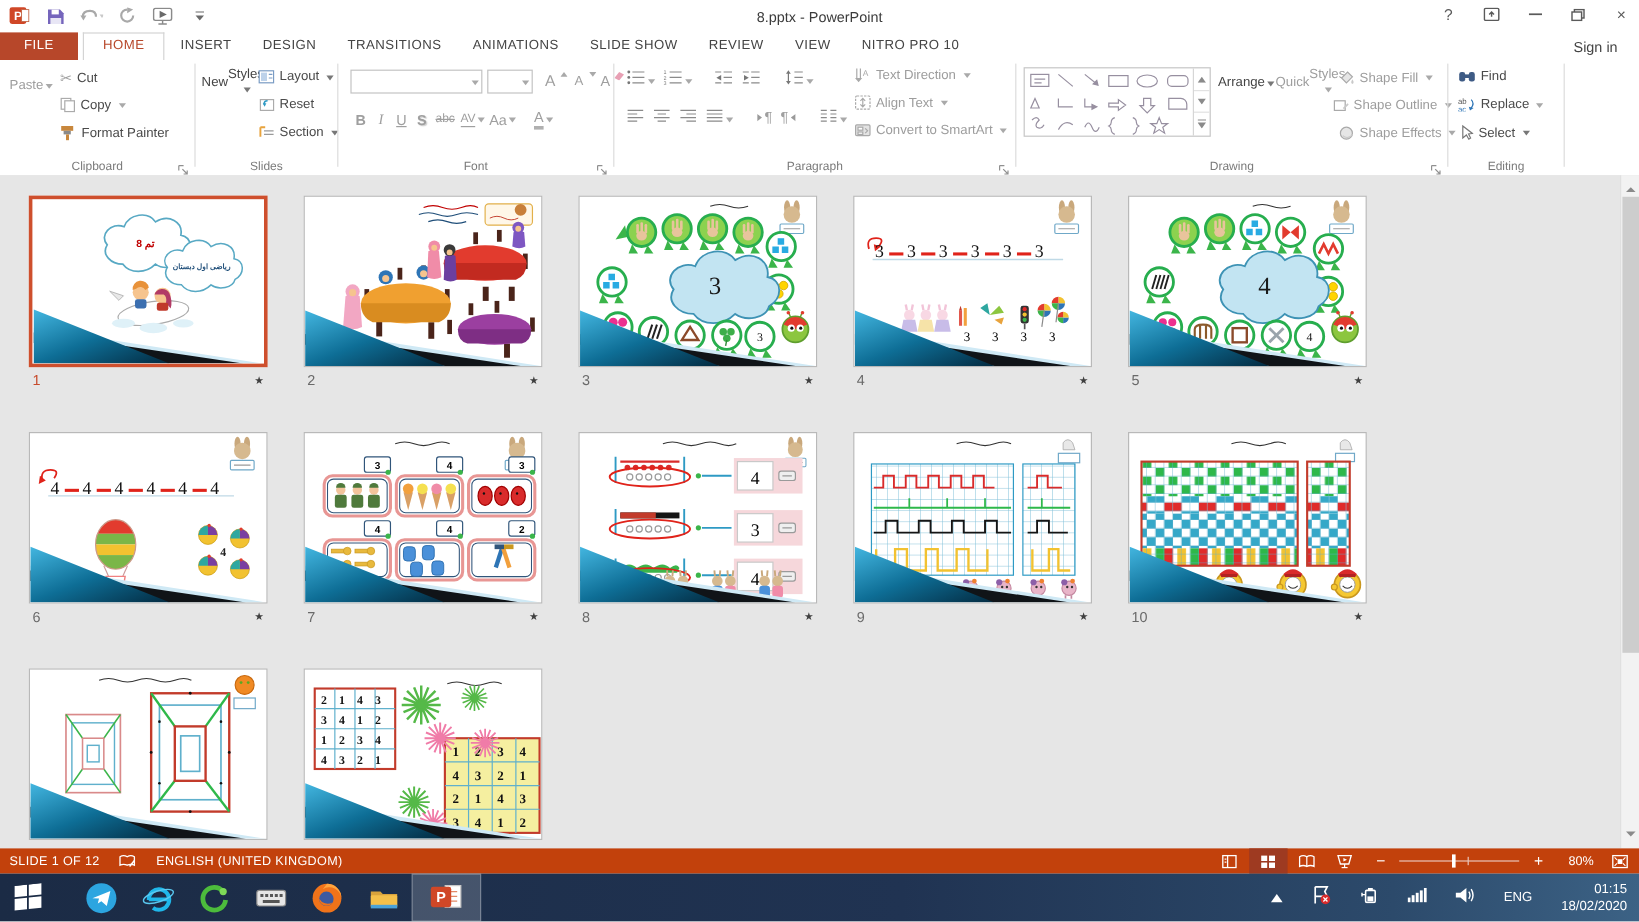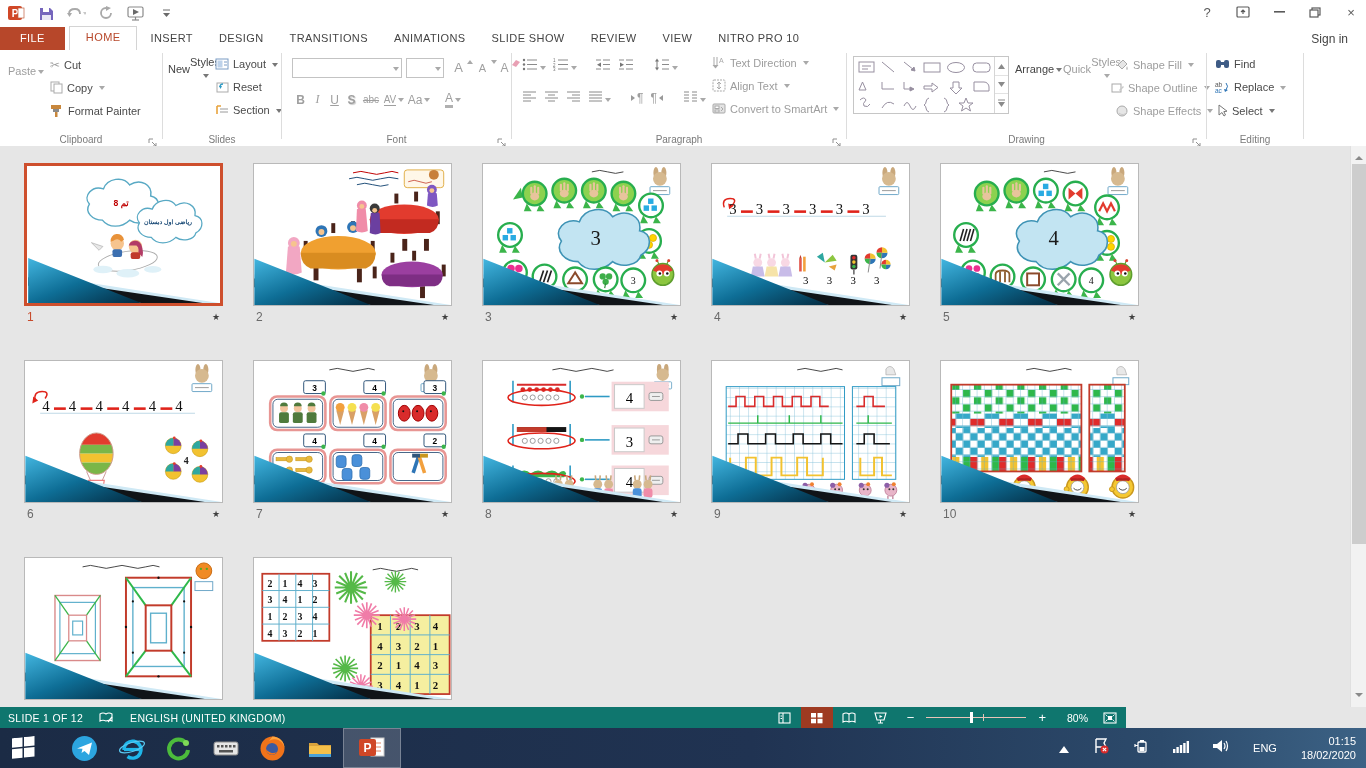--- a/index.html
+++ b/index.html
@@ -9,21 +9,21 @@
 
 #topband{position:absolute;left:0;top:0;width:1366px;height:146px;background:#FFFFFF;border-bottom:1px solid #CFCFCF}
 #titlebar{position:absolute;left:0;top:0;width:1366px;height:28px}
 #qat{position:absolute;left:6px;top:3px;display:flex;align-items:center;gap:10px}
 .qbtn{display:flex;align-items:center;justify-content:center;width:20px;height:20px}
 #wintitle{position:absolute;left:0;top:7px;width:1366px;text-align:center;font-size:12px;color:#3B3B3B}
 #winctl{position:absolute;right:4px;top:2px;display:flex;gap:14px;align-items:center;color:#5A5A5A;font-size:13px}
 .wbtn{width:22px;height:20px;display:flex;align-items:center;justify-content:center}
 #signin{position:absolute;right:18px;top:32px;font-size:12px;color:#444}
 
-#tabrow{position:absolute;left:0;top:27px;width:1366px;height:23px;display:flex;align-items:flex-end}
+#tabrow{position:absolute;left:0;top:27px;width:1366px;height:23px;display:flex;align-items:center}
 .tab{font-size:11px;letter-spacing:.4px;color:#444;padding:5px 13px 6px;cursor:default}
 .tab.file{background:#B7472A;color:#fff;padding:5px 20px 6px;margin-right:4px}
 .tab.active{background:#fff;color:#B7472A;border:1px solid #D4D4D4;border-bottom:none;padding:4px 16px 7px}
 
 #ribbon{position:absolute;left:0;top:50px;width:1366px;height:96px;background:#fff}
 .gsep{position:absolute;top:3px;width:1px;height:86px;background:#DDDDDD}
 .glabel{position:absolute;bottom:1px;width:100%;text-align:center;font-size:10px;color:#7A7A7A}
 .group{position:absolute;top:0;height:96px}
 .big{position:absolute;display:flex;flex-direction:row;align-items:center;font-size:11px;color:#444;line-height:13px;text-align:center}
 .srow{position:absolute;display:flex;align-items:center;gap:4px;font-size:11px;color:#4a4a4a;white-space:nowrap}
@@ -43,21 +43,21 @@
 .thumb svg{position:absolute;left:0;top:0}
 .meta{position:absolute;left:0;top:145px;width:199px;height:18px;font-size:12px;color:#6A6A6A;display:flex;justify-content:space-between;align-items:center;padding:0 3px}
 .meta .num.sel{color:#C74B2C}
 .star{font-size:9px;color:#3F3F3F}
 
 #vscroll{position:absolute;right:0;top:146px;width:16px;height:561px;background:#F2F2F2;border-left:1px solid #E0E0E0}
 #vthumb{position:absolute;left:1px;top:18px;width:14px;height:380px;background:#CDCDCD}
 .sarrow{position:absolute;left:4px;width:0;height:0;border:4px solid transparent}
 #collapse{position:absolute;right:20px;top:131px;width:9px;height:9px;border-left:2px solid #777;border-top:2px solid #777;transform:rotate(45deg)}
 
-#statusbar{position:absolute;left:0;top:707px;width:1126px;height:21px;background:#0f766e;color:#fff;font-size:10.5px;display:flex;align-items:center}
+#statusbar{position:absolute;left:0;top:707px;width:1366px;height:21px;background:#c2410c;color:#fff;font-size:10.5px;display:flex;align-items:center}
 #statusbar .seg{display:flex;align-items:center}
 .viewbtn{width:32px;height:21px;display:flex;align-items:center;justify-content:center}
 .viewbtn.on{background:#9E3A21}
 #zoomtrack{position:relative;width:100px;height:1px;background:#E8C4B8;margin:0 8px}
 #zoomthumb{position:absolute;left:44px;top:-5px;width:3px;height:11px;background:#fff}
 #zoomtick{position:absolute;left:57px;top:-3px;width:1px;height:7px;background:#E8C4B8}
 
 #taskbar{position:absolute;left:0;top:728px;width:1366px;height:40px;background:linear-gradient(90deg,#1B2B45 0%,#203352 55%,#2C4A6B 85%,#3C6285 100%);display:flex;align-items:center;color:#fff}
 .tslot{width:47px;height:40px;display:flex;align-items:center;justify-content:center}
 .tslot.active{background:rgba(255,255,255,.18);border:1px solid rgba(255,255,255,.28)}
@@ -221,20 +221,21 @@
               <line x1="5" y1="14" x2="12" y2="14" stroke="#8a8a8a" stroke-width="1.2"></line>
             </svg>
           </span>
     <span class="qbtn">
             <svg width="9" height="9">
               <line x1="1" y1="1" x2="8" y2="1" stroke="#6a6a6a" stroke-width="1"></line>
               <polygon points="1,4 8,4 4.5,8" fill="#6a6a6a"></polygon>
             </svg>
           </span>
   </div>
+  <div id="wintitle">8.pptx - PowerPoint</div>
   <div id="winctl">
     <span class="wbtn">?</span>
     <span class="wbtn">
             <svg width="14" height="12">
               <rect x="1" y="1" width="12" height="10" rx="1" stroke="#5a5a5a" fill="none" stroke-width="1.2"></rect>
               <path d="M7 8 V4 M5 6 L7 4 L9 6" stroke="#5a5a5a" stroke-width="1.2" fill="none"></path>
             </svg>
           </span>
     <span class="wbtn">
             <svg width="11" height="3">

